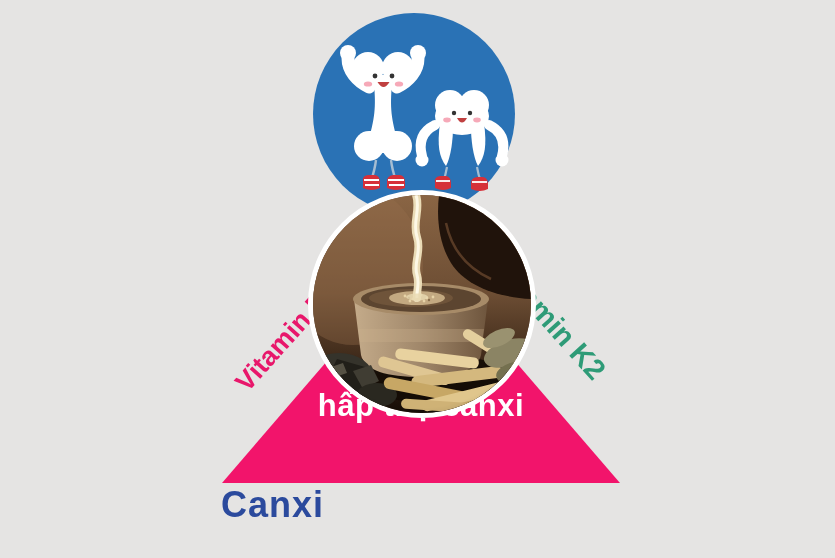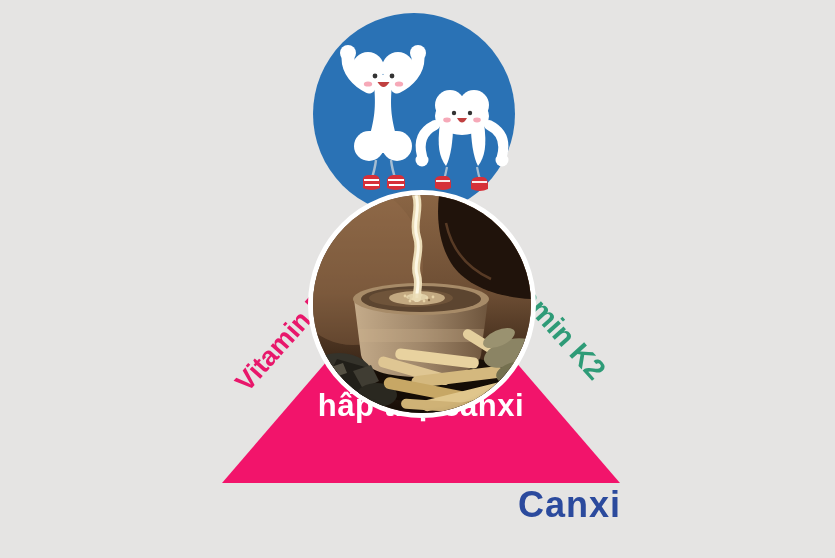--- a/index.html
+++ b/index.html
@@ -23,21 +23,21 @@
     position:absolute;left:241px;top:372px;color:#e8176b;font-weight:bold;
     font-size:27px;transform:rotate(-48deg);transform-origin:0 50%;
     white-space:nowrap;z-index:1;
   }
   .right-label{
     position:absolute;left:500px;top:248px;color:#2e9b77;font-weight:bold;
     font-size:29px;transform:rotate(48deg);transform-origin:0 50%;
     white-space:nowrap;z-index:1;
   }
   .base-label{
-    position:absolute;left:221px;top:484px;width:400px;text-align:right;
+    position:absolute;left:221px;top:484px;width:400px;text-align:left;
     color:#2b4a9d;font-weight:bold;font-size:36px;z-index:1;letter-spacing:1px;
   }
   .photo{
     position:absolute;left:308px;top:190px;width:228px;height:228px;
     box-sizing:border-box;border:5px solid #ffffff;border-radius:50%;
     overflow:hidden;z-index:3;background:#5d4430;
   }
   .photo svg,.badge svg{display:block;}
 </style>
 </head>

